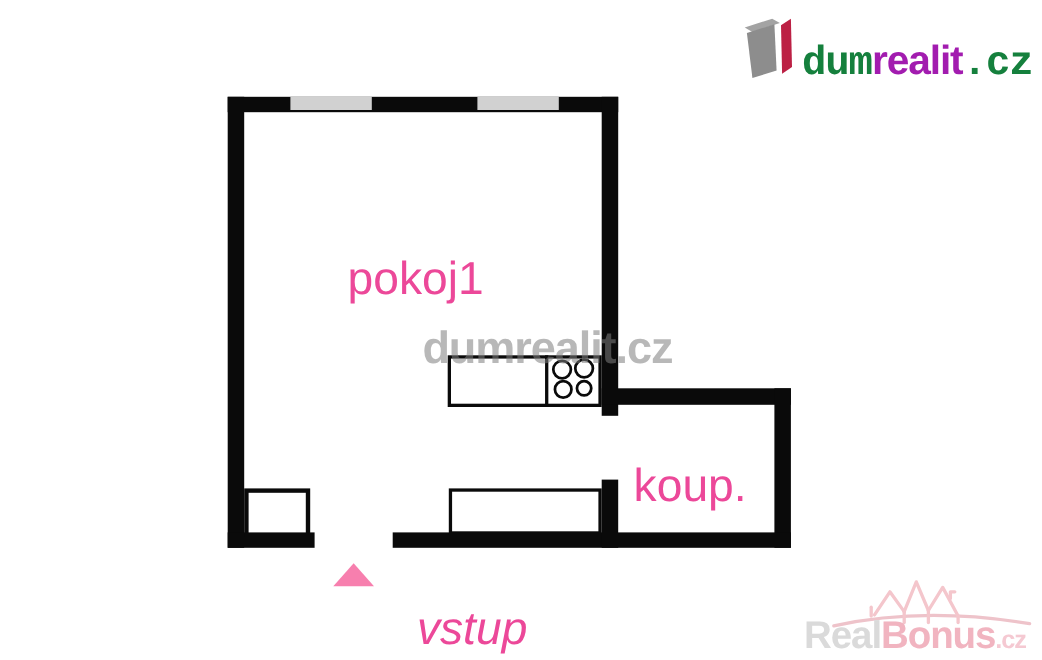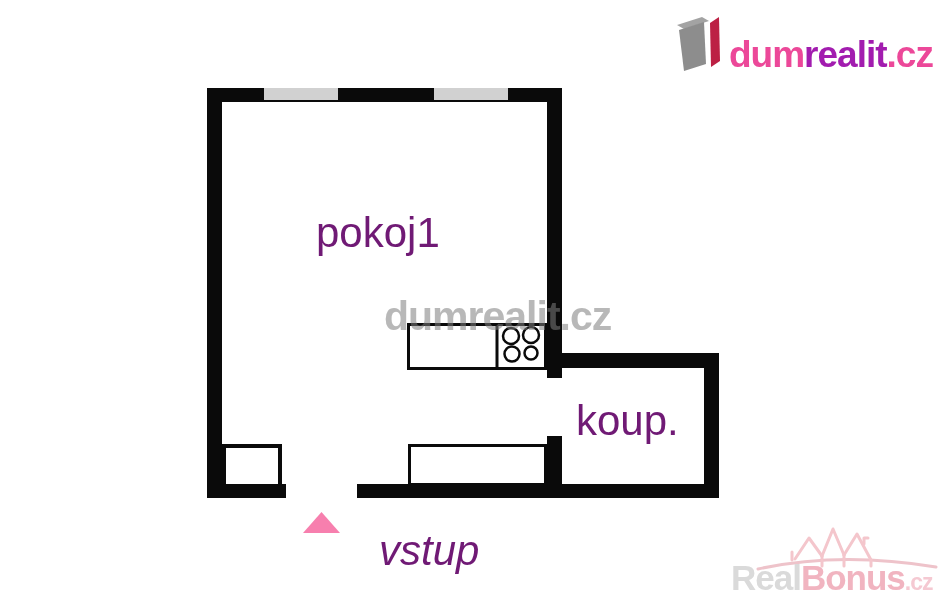--- a/index.html
+++ b/index.html
@@ -2,39 +2,39 @@
 <html><head>
 <meta charset="utf-8">
 <style>
   * { margin:0; padding:0; box-sizing:border-box; }
   body { background:#ffffff; font-family:"Liberation Sans", sans-serif; }
   .canvas {
     position:relative; width:947px; height:600px; background:#ffffff; overflow:hidden;
   }
   .plan-svg { position:absolute; left:0; top:0; }
   .label {
-    position:absolute; color:#701a75; font-size:42px; line-height:1;
-    letter-spacing:0px; white-space:nowrap;
+    position:absolute; color:#ec4899; font-size:42px; line-height:1;
+    letter-spacing:0px; white-space:nowrap;margin-top:20px;
   }
   .room1-label { left:316px; top:212px; }
   .koup-label  { left:576px; top:400px; }
   .vstup-label { left:379px; top:530px;font-style:italic; }
   .watermark-center {
     position:absolute; left:384px; top:296px; font-size:41px; font-weight:700;
     letter-spacing:-1px; color:rgba(125,125,125,0.55); white-space:nowrap; line-height:1;
   }
   .brand {
     position:absolute; left:676px; top:14px; width:265px; height:64px;
   }
   .brand-icon { position:absolute; left:0; top:0; }
   .brand-text {
     position:absolute; left:53px; top:22px; font-size:37px; font-weight:700;
     letter-spacing:-1px; line-height:1; white-space:nowrap;
   }
-  .brand-gray { color:#ec4899; }
+  .brand-gray { color:#15803d;font-family:Liberation Mono, monospace; }
   .brand-red  { color:#a21caf; }
   .realbonus {
     position:absolute; left:731px; top:498px; width:216px; height:100px;
   }
   .realbonus-art { position:absolute; left:0; top:0; }
   .realbonus-text {
     position:absolute; left:0px; top:62px; font-size:35px; font-weight:700;
     letter-spacing:-1px; line-height:1; white-space:nowrap;
   }
   .rb-real  { color:#dadada; }

